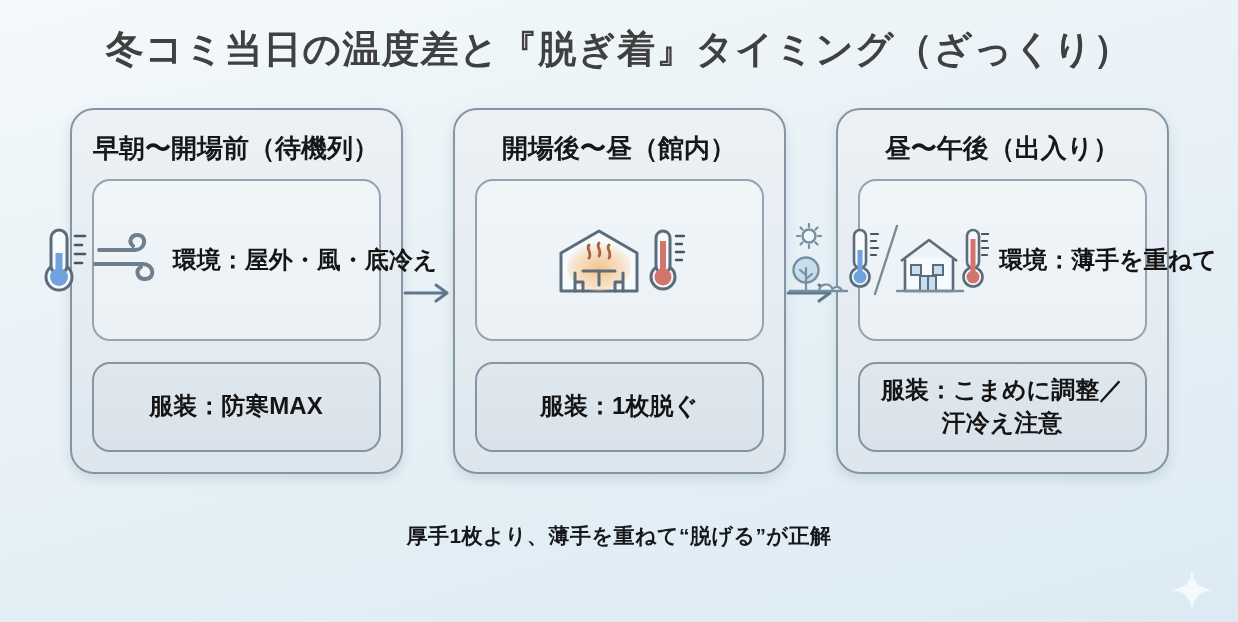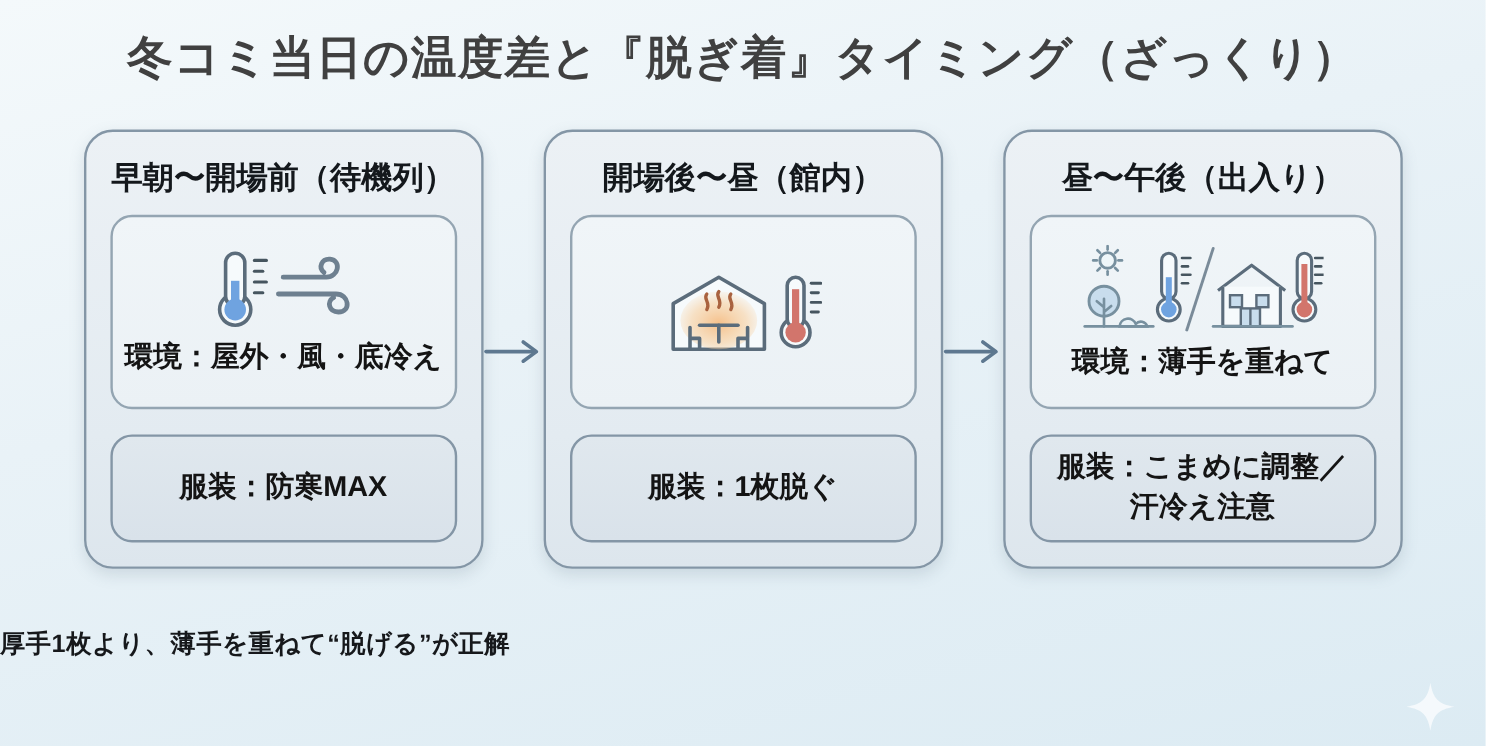--- a/index.html
+++ b/index.html
@@ -43,21 +43,21 @@
     margin: 8px 0 14px 0;
     color: #14181c;
     white-space: nowrap;
   }
   .env-box {
     height: 162px;
     background: linear-gradient(180deg, #f0f5f8 0%, #ebf1f5 100%);
     border: 2px solid #94a5b2;
     border-radius: 18px;
     display: flex;
-    flex-direction: column;
+    flex-direction: row;
     justify-content: center;
     align-items: center;
     gap: 10px;
     padding: 8px 6px;
   }
   .env-icon { display: flex; align-items: center; justify-content: center; }
   .env-label {
     font-size: 24px;
     line-height: 1.2;
     text-align: center;
@@ -83,20 +83,21 @@
   .arrow-cell {
     width: 50px;
     margin-top: 172px;
     display: flex;
     justify-content: center;
     align-items: center;
     flex: none;
   }
   .footer-note {
     margin-top: 48px;
+    text-align: center;
     font-size: 21px;
     letter-spacing: 0.5px;
     color: #16181b;
   }
   .sparkle {
     position: absolute;
     right: 26px;
     bottom: 8px;
     opacity: 0.75;
   }

